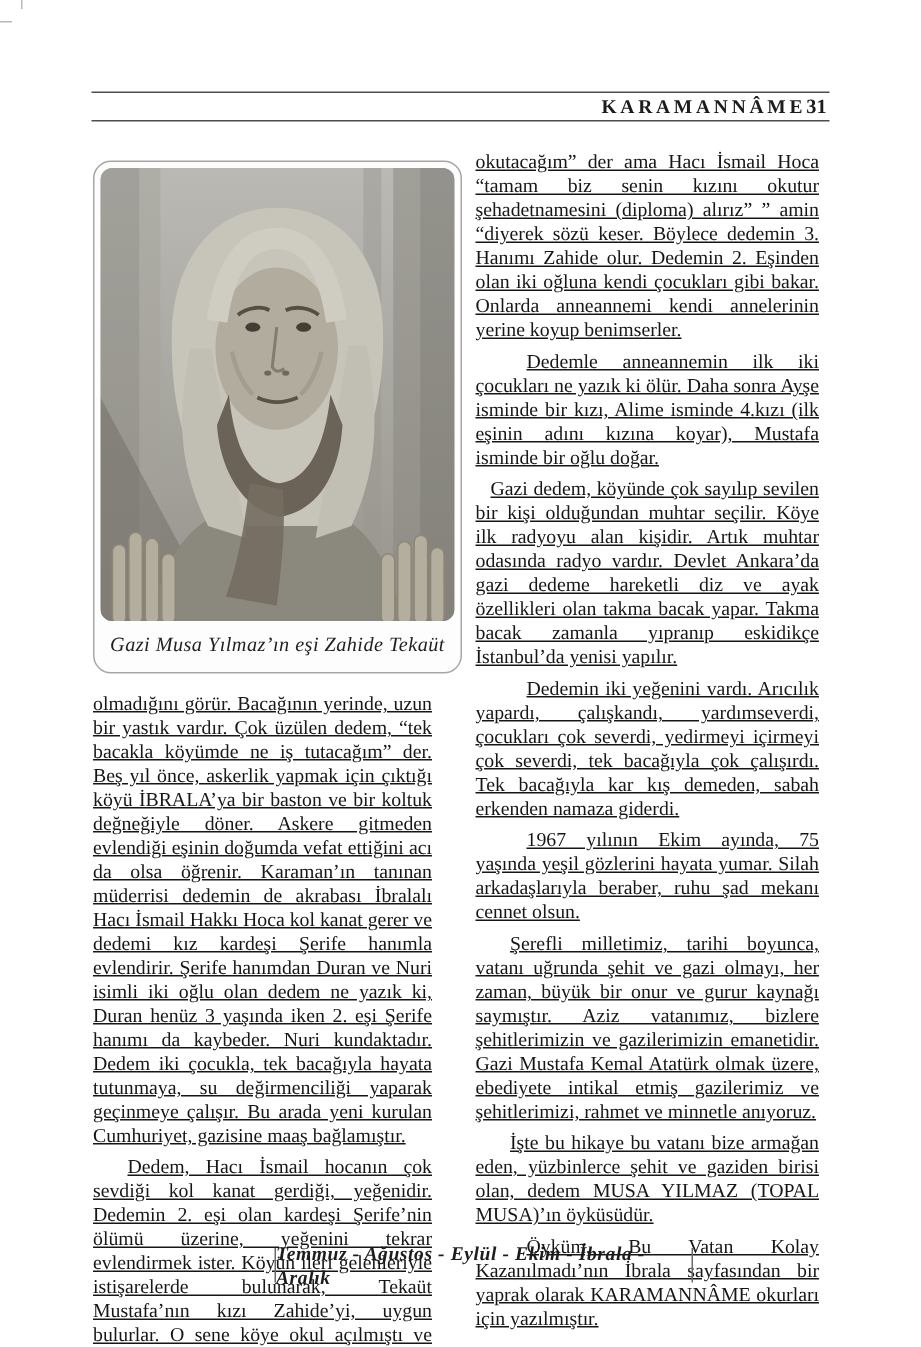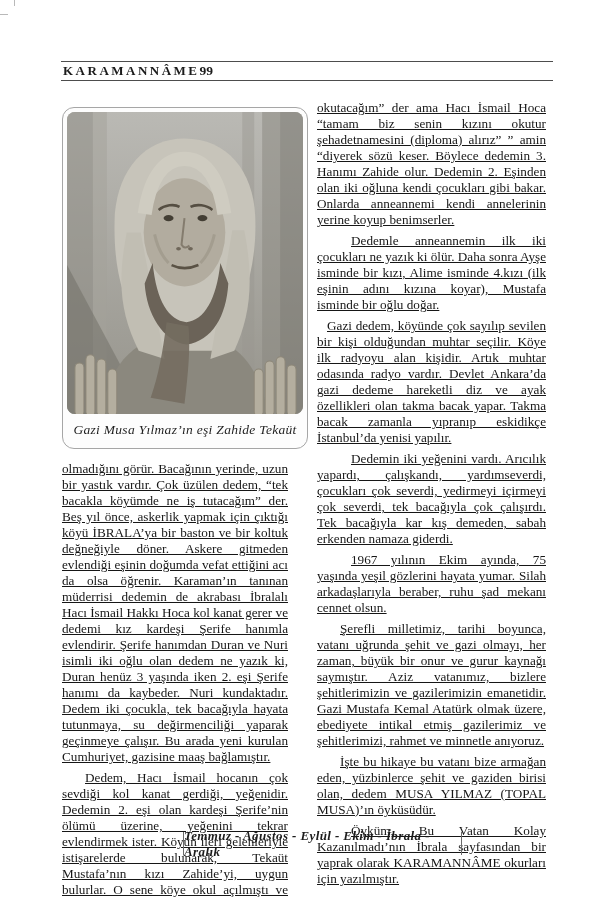--- a/index.html
+++ b/index.html
@@ -15,21 +15,21 @@
   }
   
   .mark-v { position:absolute; left:14px; top:0;  width:1px; height:6px; background:#b9b9b9; }
   .mark-h { position:absolute; left:0;  top:14px; width:8px; height:1px; background:#b9b9b9; }
 
   
   .running-head {
     position: absolute; left: 61px; top: 61px; width: 492px;
     border-top: 1.5px solid #4d4d4d;
     border-bottom: 1.5px solid #4d4d4d;
-    display: flex; justify-content: flex-start; align-items: center;
+    display: flex; justify-content: flex-end; align-items: center;
     padding: 1px 2px 2px 2px; height: 20px;
   }
   .head-title  { font-weight: bold; font-size: 13px; letter-spacing: 2.5px; }
   .head-page   { font-weight: bold; font-size: 13.5px; }
 
   
   .photo-box {
     position: absolute; left: 62px; top: 107px; width: 246px; height: 342px;
     border: 1px solid #a6a6a6; border-radius: 12px;
     padding: 4px 4px 0 4px;
@@ -72,21 +72,21 @@
 </head>
 <body>
 
 <div class="page">
 
   <div class="mark-v"></div>
   <div class="mark-h"></div>
 
   <header class="running-head">
     <span class="head-title">KARAMANNÂME</span>
-    <span class="head-page">99</span>
+    <span class="head-page">31</span>
   </header>
 
   <figure class="photo-box">
     <div class="photo" aria-label="black-and-white portrait of an elderly woman wearing a light headscarf tied under the chin, hands raised at both sides">
       <svg viewBox="0 0 237 296" preserveAspectRatio="none">
         <defs>
           <linearGradient id="bgg" x1="0" y1="0" x2="0" y2="1">
             <stop offset="0" stop-color="#bab9b4"></stop>
             <stop offset="1" stop-color="#96948c"></stop>
           </linearGradient>

